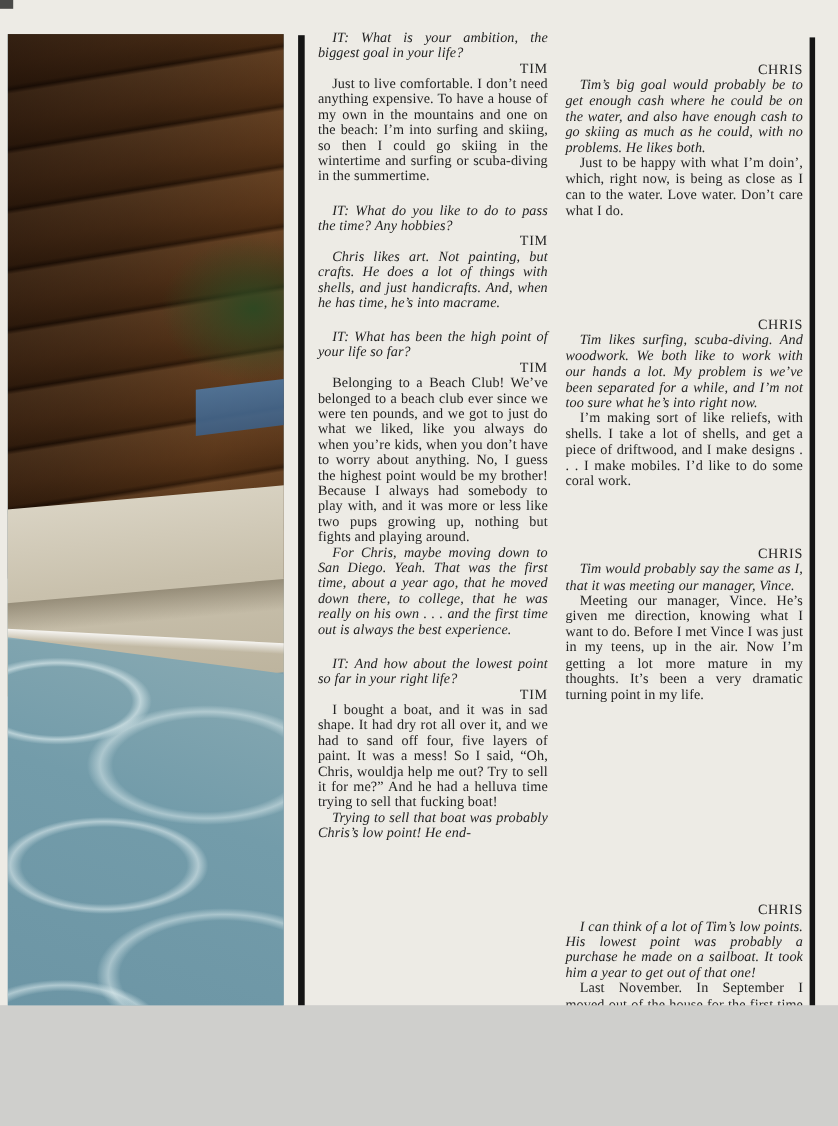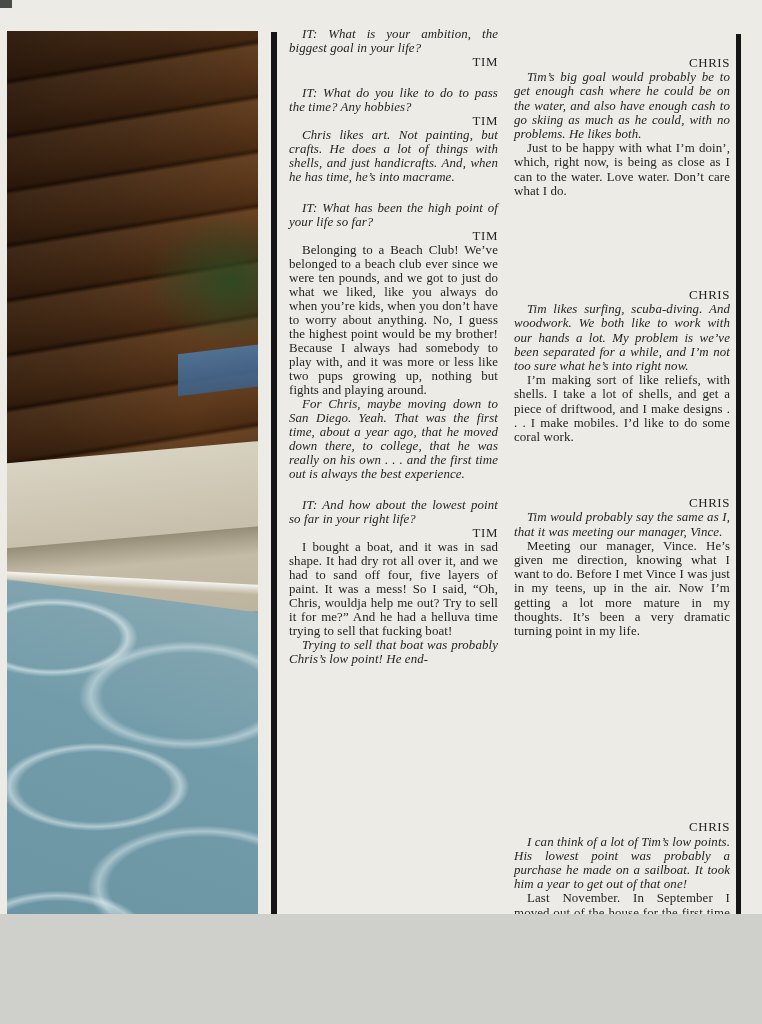--- a/index.html
+++ b/index.html
@@ -113,20 +113,21 @@
     <div class="pool-edge"></div>
   </div>
 
   <div class="rule rule-left"></div>
   <div class="rule rule-right"></div>
   <div class="rule rule-bottom"></div>
 
   <div class="col col-middle">
       <p class="blk question">IT: What is your ambition, the biggest goal in your life?</p>
       <p class="blk speaker">TIM</p>
+      <p class="blk para">Just to live comfortable. I don’t need anything expensive. To have a house of my own in the mountains and one on the beach: I’m into surfing and skiing, so then I could go skiing in the wintertime and surfing or scuba-diving in the summertime.</p>
       <p class="blk gap gap-s"></p>
       <p class="blk question">IT: What do you like to do to pass the time? Any hobbies?</p>
       <p class="blk speaker">TIM</p>
       <p class="blk comment">Chris likes art. Not painting, but crafts. He does a lot of things with shells, and just handicrafts. And, when he has time, he’s into macrame.</p>
       <p class="blk gap gap-s"></p>
       <p class="blk question">IT: What has been the high point of your life so far?</p>
       <p class="blk speaker">TIM</p>
       <p class="blk para">Belonging to a Beach Club! We’ve belonged to a beach club ever since we were ten pounds, and we got to just do what we liked, like you always do when you’re kids, when you don’t have to worry about anything. No, I guess the highest point would be my brother! Because I always had somebody to play with, and it was more or less like two pups growing up, nothing but fights and playing around.</p>
       <p class="blk comment">For Chris, maybe moving down to San Diego. Yeah. That was the first time, about a year ago, that he moved down there, to college, that he was really on his own . . . and the first time out is always the best experience.</p>
       <p class="blk gap gap-s"></p>

